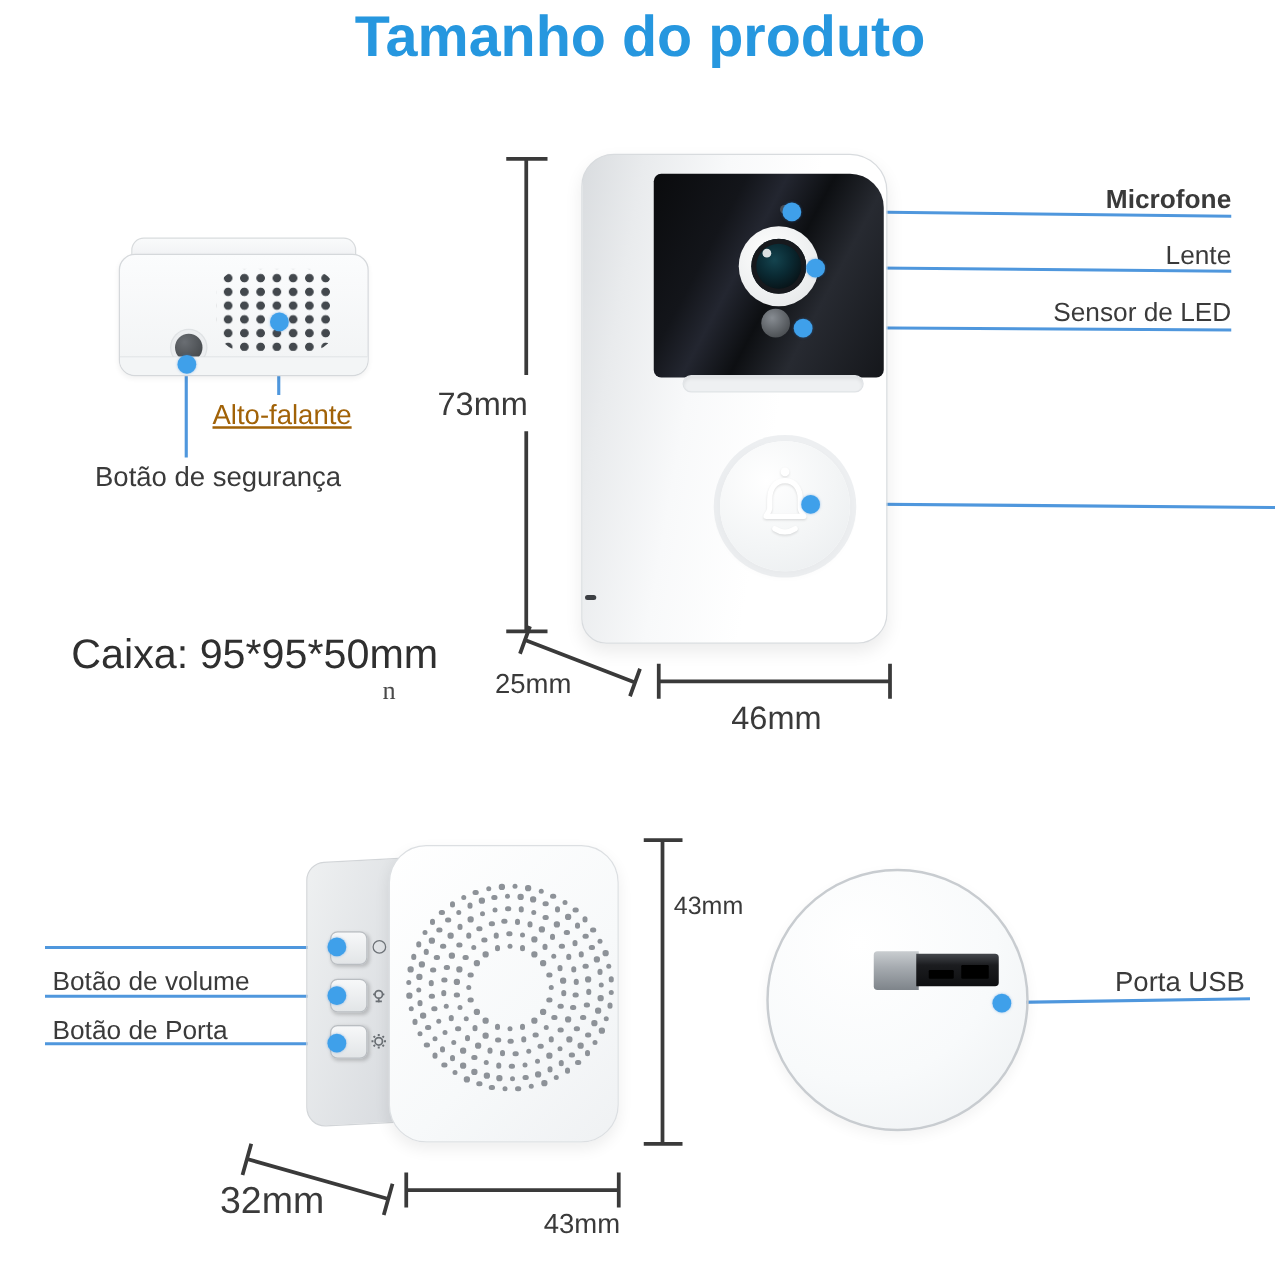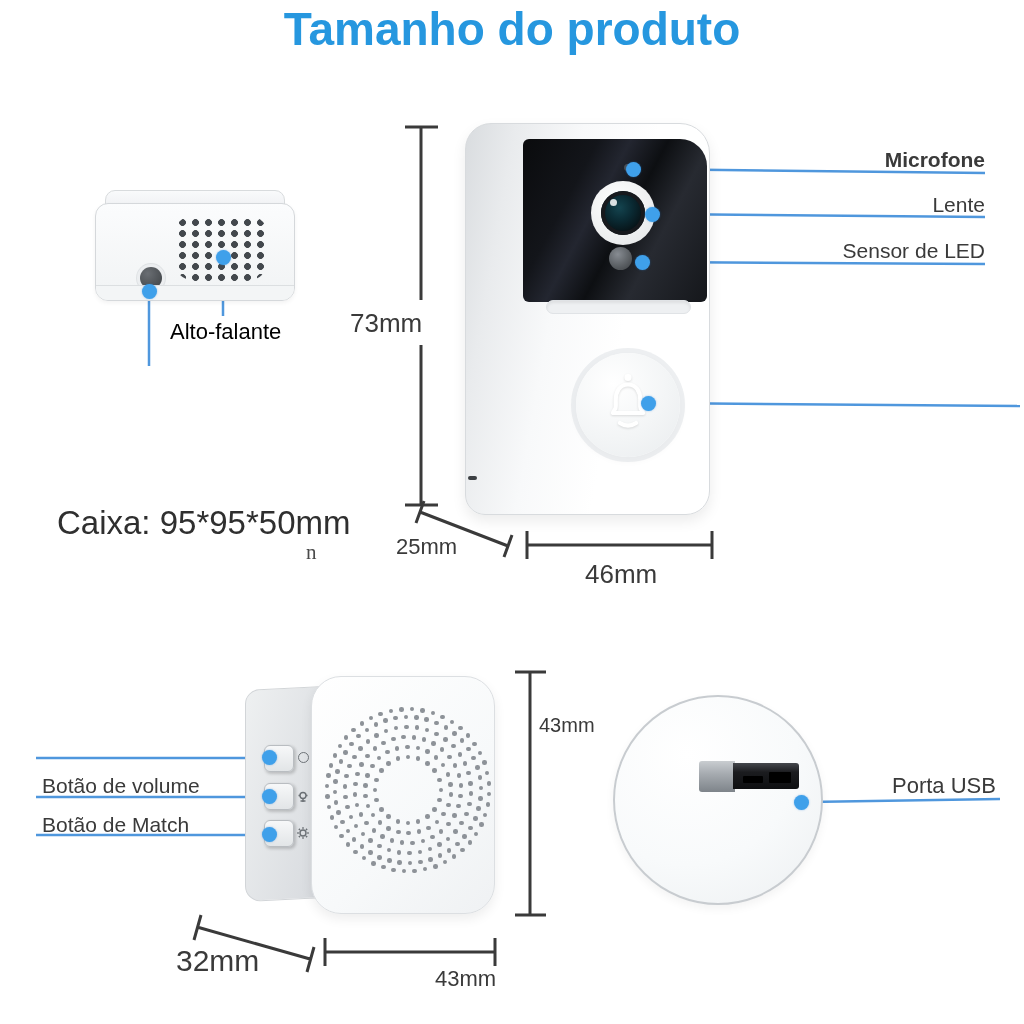--- a/index.html
+++ b/index.html
@@ -381,25 +381,26 @@
   <div class="ldot" style="left:215.5px;top:249.5px;"></div>
   <div class="ldot" style="left:141.5px;top:283.5px;"></div>
   <div class="ldot" style="left:261.5px;top:749.5px;"></div>
   <div class="ldot" style="left:261.5px;top:788.5px;"></div>
   <div class="ldot" style="left:261.5px;top:826.5px;"></div>
   <div class="ldot" style="left:793.5px;top:794.5px;"></div>
 
   <div class="abs lbl lbl-r" style="right:39px;top:148px;font-size:21px;font-weight:700;">Microfone</div>
   <div class="abs lbl lbl-r" style="right:39px;top:193px;font-size:21px;">Lente</div>
   <div class="abs lbl lbl-r" style="right:39px;top:239px;font-size:21px;">Sensor de LED</div>
-  <div class="abs lbl" style="left:170px;top:319px;font-size:22px;color:#000000;">Alto-falante</div>
+  <div class="abs lbl" style="left:170px;top:319px;font-size:22px;color:#a16207;text-decoration:underline;">Alto-falante</div>
+  <div class="abs lbl" style="left:76px;top:369px;font-size:22px;">Botão de segurança</div>
   <div class="abs lbl" style="left:57px;top:504px;font-size:33px;color:#2f2f2f;">Caixa: 95*95*50mm</div>
   <div class="abs lbl" style="left:306px;top:540px;font-size:21px;color:#4a4a4a;font-family:'Liberation Serif','DejaVu Serif',serif;">n</div>
   <div class="abs lbl" style="left:42px;top:774px;font-size:21px;">Botão de volume</div>
-  <div class="abs lbl" style="left:42px;top:813px;font-size:21px;">Botão de Match</div>
+  <div class="abs lbl" style="left:42px;top:813px;font-size:21px;">Botão de Porta</div>
   <div class="abs lbl" style="left:892px;top:773px;font-size:22px;">Porta USB</div>
 
   <div class="abs lbl" style="left:350px;top:308px;font-size:26px;">73mm</div>
   <div class="abs lbl" style="left:396px;top:534px;font-size:22px;">25mm</div>
   <div class="abs lbl" style="left:585px;top:559px;font-size:26px;">46mm</div>
   <div class="abs lbl" style="left:176px;top:944px;font-size:30px;">32mm</div>
   <div class="abs lbl" style="left:435px;top:966px;font-size:22px;">43mm</div>
   <div class="abs lbl" style="left:539px;top:714px;font-size:20px;">43mm</div>
 
 </div>

